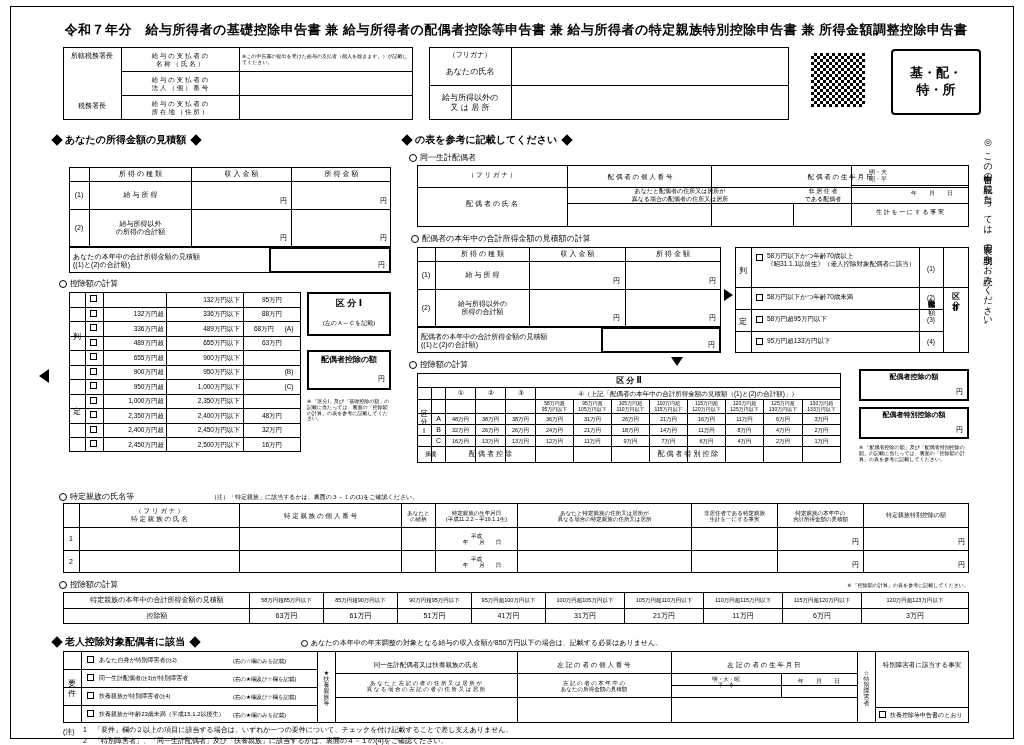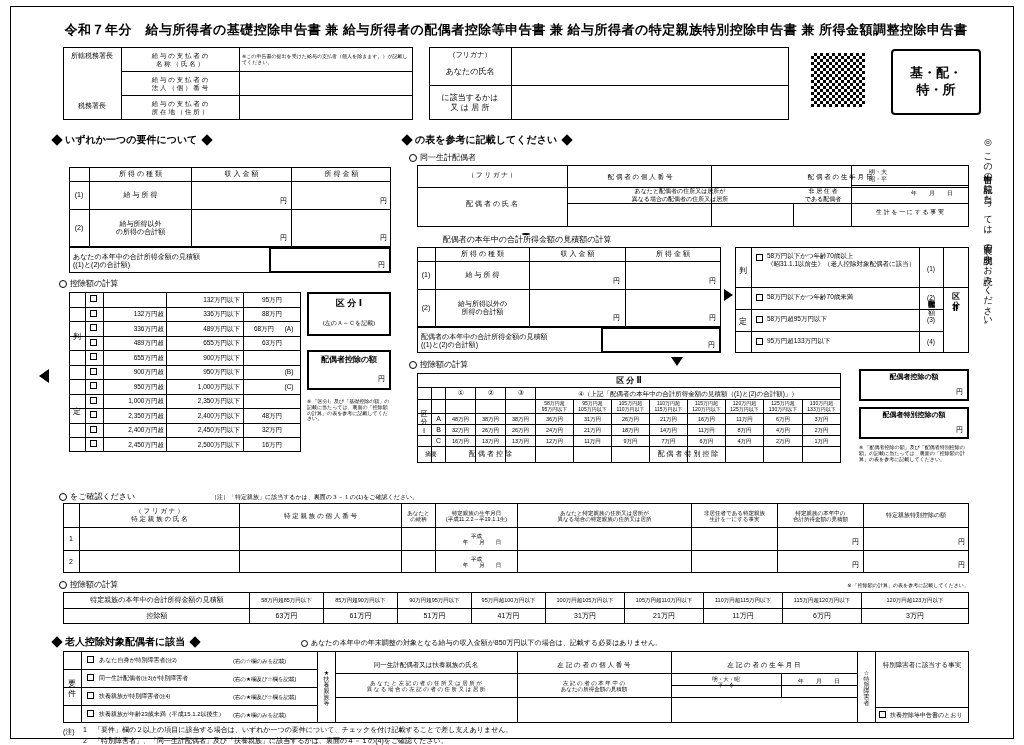--- a/index.html
+++ b/index.html
@@ -91,34 +91,34 @@
   <div class="t f65 ctr" style="left:111px;top:66px;width:116px;height:21px;white-space:pre-line;">給 与 の 支 払 者 の
 法 人 （ 個 ） 番 号</div>
   <div class="t f65 ctr" style="left:111px;top:90px;width:116px;height:21px;white-space:pre-line;">給 与 の 支 払 者 の
 所 在 地 （ 住 所 ）</div>
 
   <div class="bx" style="left:418px;top:40px;width:360px;height:73px;"></div>
   <div class="vr" style="left:500px;top:40px;height:73px;"></div>
   <div class="hr" style="left:418px;top:78px;width:360px;"></div>
   <div class="t f7 ctr" style="left:419px;top:42px;width:80px;height:12px;">（フリガナ）</div>
   <div class="t f8 ctr" style="left:419px;top:58px;width:80px;height:14px;">あなたの氏名</div>
-  <div class="t f8 ctr" style="left:419px;top:82px;width:80px;height:28px;white-space:pre-line;">に該当するかは
+  <div class="t f8 ctr" style="left:419px;top:82px;width:80px;height:28px;white-space:pre-line;">給与所得以外の
 又 は 居 所</div>
 
   <div class="qr" style="left:800px;top:46px;"></div>
   <div class="stamp" style="left:880px;top:42px;width:86px;height:62px;">
     <div class="f13 b">基・配・</div>
     <div class="f13 b">特・所</div>
   </div>
 
   <div class="arrowL" style="left:28px;top:362px;"></div>
 
   <div class="t f10 b lft" style="left:42px;top:126px;width:330px;height:14px;">
     <span class="dia"></span>
-        <span>いずれか一つの要件について</span>
+        <span>あなたの所得金額の見積額</span>
         <span class="dia" style="margin-left:6px;"></span>
   </div>
 
 
   <div class="bx" style="left:58px;top:160px;width:322px;height:80px;"></div>
   <div class="hr" style="left:58px;top:174px;width:322px;"></div>
   <div class="hr" style="left:58px;top:202px;width:322px;"></div>
   <div class="vr" style="left:78px;top:160px;height:80px;"></div>
   <div class="vr" style="left:180px;top:160px;height:80px;"></div>
   <div class="vr" style="left:280px;top:160px;height:80px;"></div>
@@ -256,21 +256,21 @@
   <div class="t f65 ctr" style="left:702px;top:163px;width:254px;height:13px;">配 偶 者 の 生 年 月 日</div>
   <div class="t f6 ctr" style="left:842px;top:160px;width:50px;height:18px;white-space:pre-line;">明・大
 昭・平</div>
   <div class="t f6 ctr" style="left:886px;top:181px;width:70px;height:12px;">年　　月　　日</div>
   <div class="t f6 ctr" style="left:558px;top:182px;width:222px;height:13px;white-space:pre-line;">あなたと配偶者の住所又は居所が
 異なる場合の配偶者の住所又は居所</div>
   <div class="t f6 ctr" style="left:784px;top:182px;width:56px;height:13px;white-space:pre-line;">非 居 住 者
 である配偶者</div>
   <div class="t f6 ctr" style="left:842px;top:199px;width:114px;height:13px;">生 計 を 一 に す る 事 実</div>
 
-  <div class="t f8 lft" style="left:376px;top:226px;width:280px;height:12px;flex-direction:column;">
+  <div class="t f8 lft" style="left:400px;top:226px;width:280px;height:12px;">
     <span class="circ"></span>
         <span>配偶者の本年中の合計所得金額の見積額の計算</span>
   </div>
 
   <div class="bx" style="left:406px;top:240px;width:304px;height:80px;"></div>
   <div class="hr" style="left:406px;top:254px;width:304px;"></div>
   <div class="hr" style="left:406px;top:282px;width:304px;"></div>
   <div class="vr" style="left:424px;top:240px;height:80px;"></div>
   <div class="vr" style="left:518px;top:240px;height:80px;"></div>
   <div class="vr" style="left:614px;top:240px;height:80px;"></div>
@@ -427,21 +427,21 @@
 
   <div class="bx2" style="left:848px;top:400px;width:110px;height:32px;"></div>
   <div class="t f7 b ctr" style="left:848px;top:402px;width:110px;height:12px;">配偶者特別控除の額</div>
   <div class="t f7 rgt" style="left:852px;top:418px;width:100px;height:11px;">円</div>
 
   <div class="t f5" style="left:848px;top:438px;width:112px;height:26px;">※ 「配偶者控除の額」及び「配偶者特別控除の額」の記載に当たっては、裏面の「控除額の計算」の表を参考に記載してください。</div>
 
 
   <div class="t f8 lft" style="left:48px;top:484px;width:160px;height:12px;">
     <span class="circ"></span>
-        <span>をご確認ください</span>
+        <span>特定親族の氏名等</span>
   </div>
   <div class="t f6 lft" style="left:200px;top:485px;width:300px;height:11px;">（注）「特定親族」に該当するかは、裏面の３－１の(1)をご確認ください。</div>
 
   <div class="bx" style="left:52px;top:496px;width:906px;height:70px;"></div>
   <div class="hr" style="left:52px;top:520px;width:906px;"></div>
   <div class="hr" style="left:52px;top:543px;width:906px;"></div>
   <div class="vr" style="left:68px;top:496px;height:70px;"></div>
   <div class="vr" style="left:228px;top:496px;height:70px;"></div>
   <div class="vr" style="left:390px;top:496px;height:70px;"></div>
   <div class="vr" style="left:424px;top:496px;height:70px;"></div>

